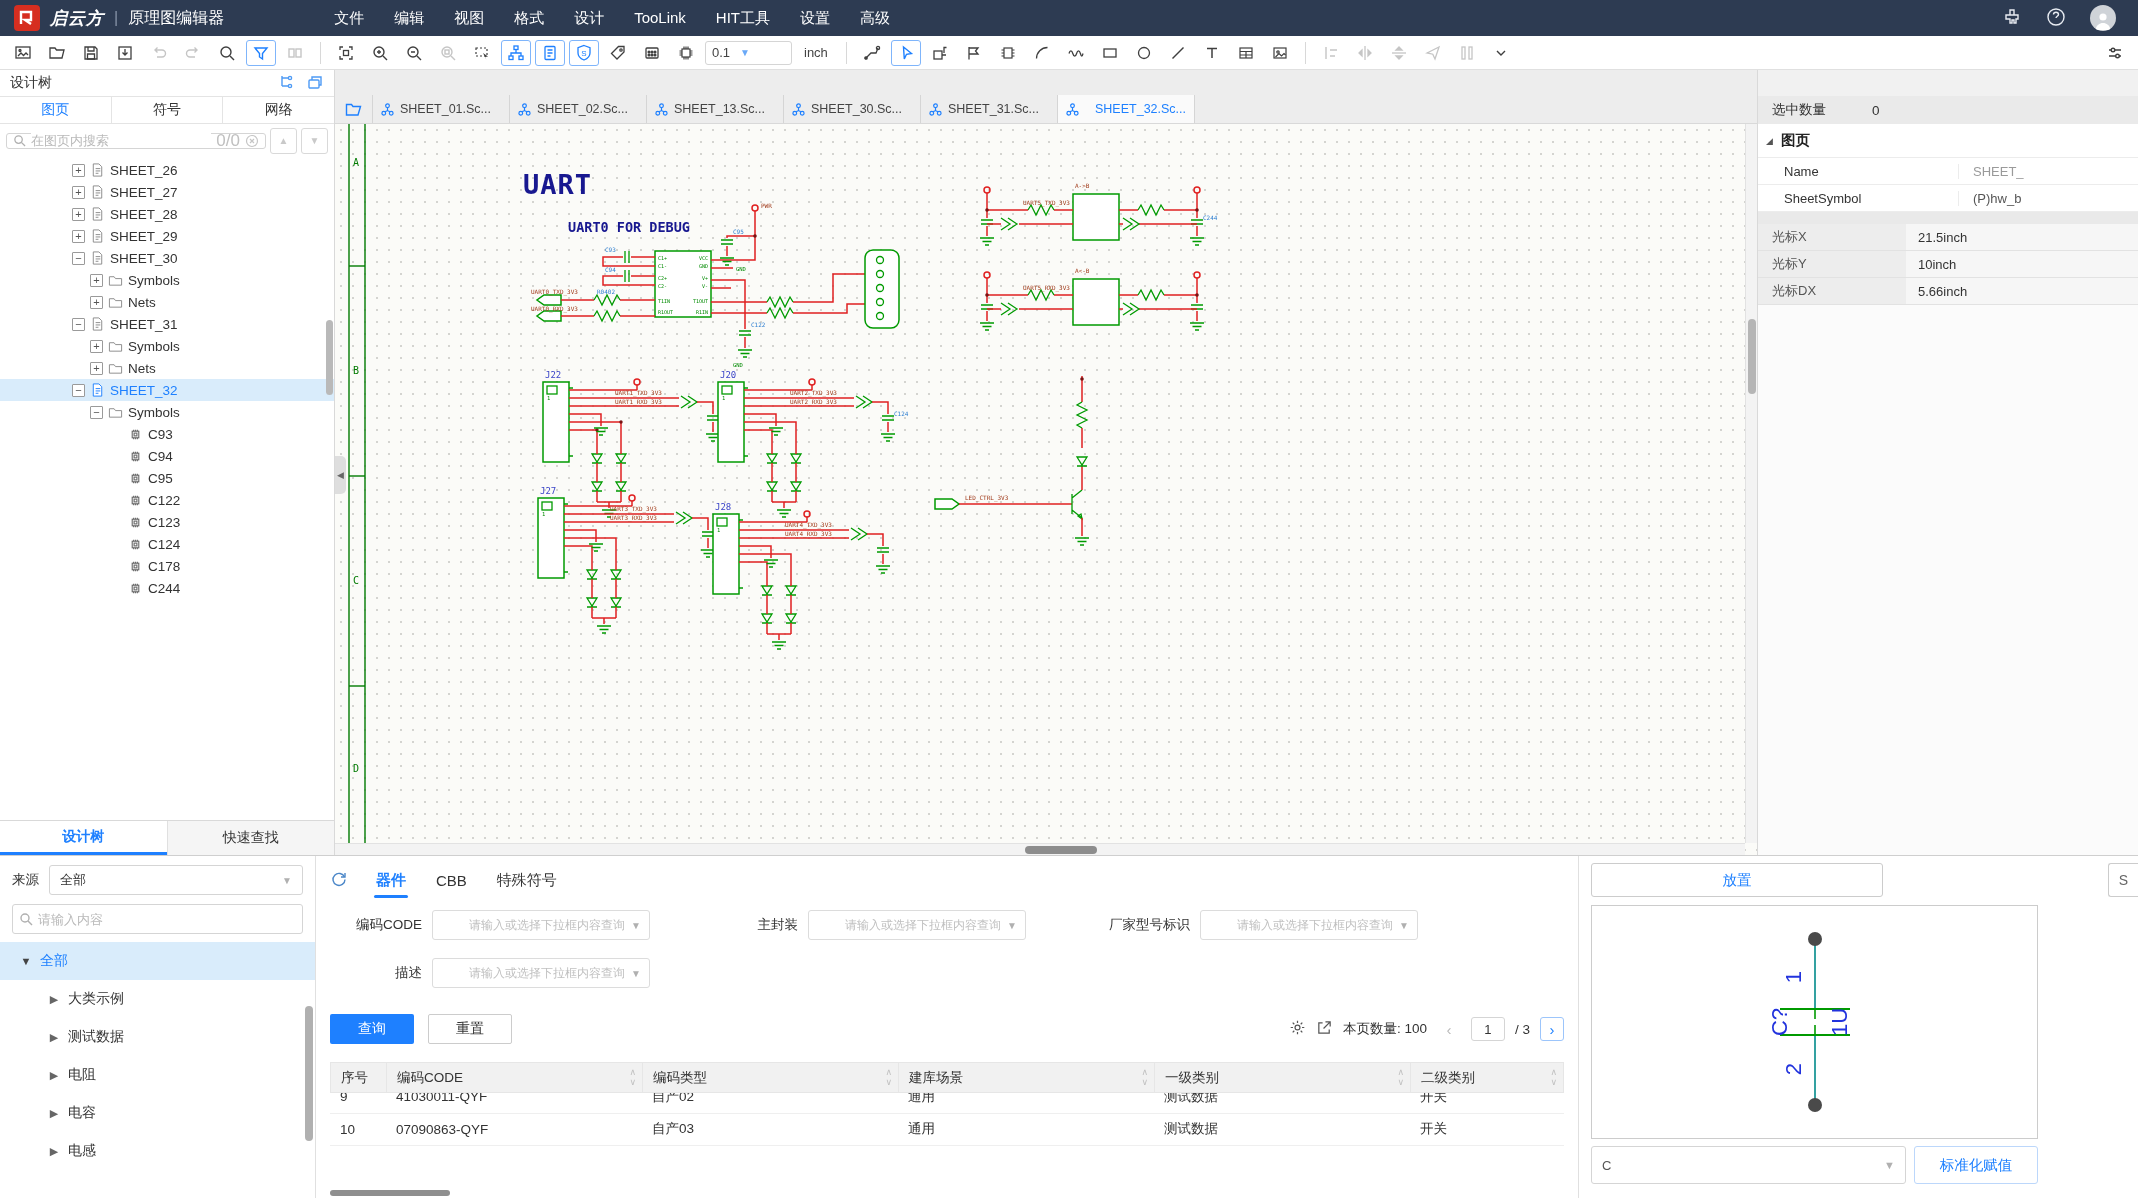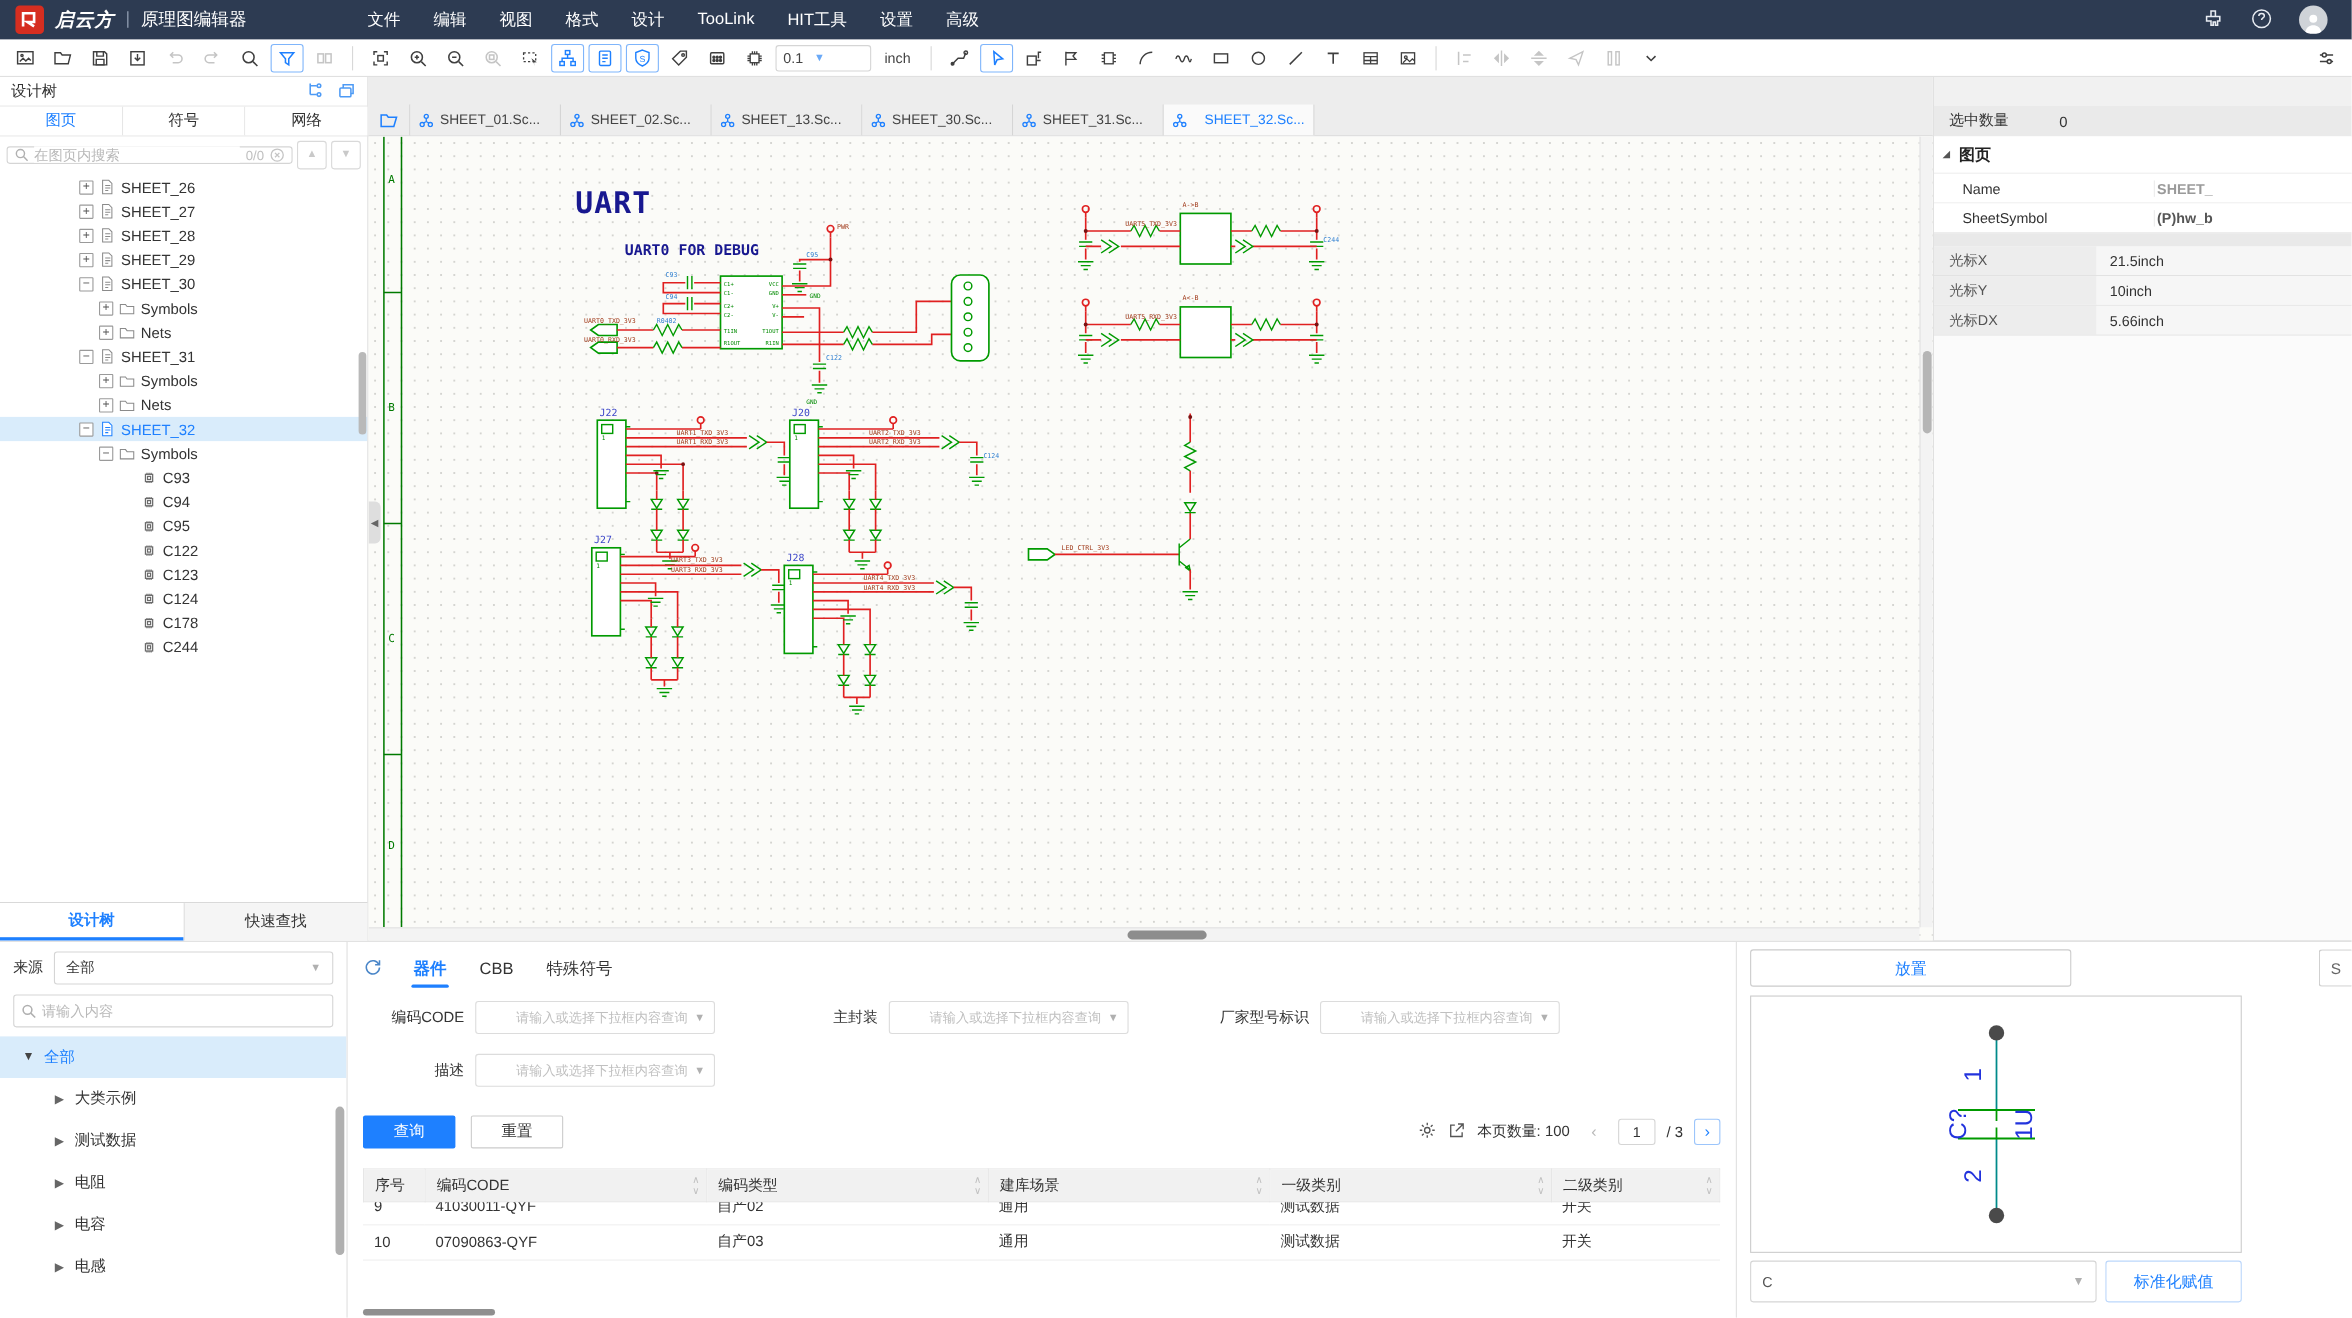--- a/index.html
+++ b/index.html
@@ -40,21 +40,21 @@
   .lp-title { font-size:14px; color:#333; }
   .lp-head-icons { margin-left:auto; display:flex; gap:10px; color:#4d9af5; }
   .lp-tabs { height:27px; display:flex; border-bottom:1px solid #e4e4e4; }
   .lp-tab { flex:1; display:flex; align-items:center; justify-content:center; font-size:14px; color:#333; border-right:1px solid #e4e4e4; cursor:pointer; background:#fff; }
   .lp-tab:last-child { border-right:none; }
   .lp-tab.on { color:#1e80ff; }
   .lp-search { height:33px; display:flex; align-items:center; padding:3px 6px; gap:4px; }
   .sbox { flex:1; height:16px; border:1px solid #d5d5d5; border-radius:3px; display:flex; align-items:center; padding:0 6px; gap:5px; color:#b5b5b5; }
   .sbox input { border:none; outline:none; flex:1; font-size:13px; color:#333; min-width:0; }
   .sbox input::placeholder { color:#b9b9b9; }
-  .scount { color:#c0c0c0; font-size:12px; }
+  .scount { color:#c0c0c0; font-size:17px; }
   .navbtn { width:27px; height:26px; border:1px solid #d9d9d9; border-radius:3px; display:flex; align-items:center; justify-content:center; color:#c9c9c9; font-size:10px; background:#fff; }
   .tree { flex:1; overflow:hidden; padding-top:2px; position:relative; }
   .trow { height:22px; display:flex; align-items:center; gap:5px; font-size:13.5px; color:#333; cursor:pointer; white-space:nowrap; }
   .trow.sel { background:#d9ecfb; color:#1e80ff; }
   .exp { width:13px; height:13px; border:1px solid #9a9a9a; border-radius:1px; font-size:11px; line-height:11px; text-align:center; color:#555; background:#fff; flex:none; }
   .ti { flex:none; }
   .lp-scroll { position:absolute; right:1px; top:250px; width:7px; height:75px; background:#b9b9b9; border-radius:4px; }
   .lp-bottom { height:35px; display:flex; border-top:1px solid #d9d9d9; flex:none; }
   .lpb-tab { flex:1; display:flex; align-items:center; justify-content:center; font-size:14px; cursor:pointer; }
   .lpb-tab.on { color:#1e80ff; font-weight:bold; border-bottom:3px solid #1e80ff; background:#fff; }
@@ -78,21 +78,21 @@
   .collapse-handle { position:absolute; left:0; top:332px; width:11px; height:38px; background:#dedede; border-radius:0 5px 5px 0; color:#666; font-size:9px; display:flex; align-items:center; justify-content:center; cursor:pointer; }
 
   
   .rpanel { width:381px; border-left:1px solid #d9d9d9; background:#fbfbfb; display:flex; flex-direction:column; overflow:hidden; }
   .rp-strip { height:26px; background:#f1f1f1; flex:none; }
   .rp-selrow { height:28px; background:#eaeaea; display:flex; align-items:center; gap:46px; padding:0 14px; font-size:13.5px; color:#333; flex:none; }
   .rp-sec { height:34px; display:flex; align-items:center; gap:8px; padding:0 8px; font-size:14.5px; font-weight:bold; color:#222; background:#fff; border-bottom:1px solid #ececec; }
   .rp-sec .tri { font-size:9px; color:#555; }
   .prow { height:27px; display:flex; align-items:center; border-bottom:1px solid #ececec; background:#fff; }
   .prow .pl { width:200px; padding-left:26px; color:#333; flex:none; }
-  .prow .pv { flex:1; color:#9a9a9a; border-left:1px solid #ececec; padding-left:2px; white-space:nowrap; overflow:hidden;font-weight:bold; }
+  .prow .pv { flex:1; color:#9a9a9a; border-left:1px solid #ececec; padding-left:14px; white-space:nowrap; overflow:hidden; }
   .prow .pv.dk { color:#555; }
   .rp-gap { height:12px; background:#e9e9e9; }
   .crow { height:27px; display:flex; border-bottom:1px solid #e2e2e2; }
   .crow .cl { width:148px; background:#ededed; display:flex; align-items:center; padding-left:14px; color:#555; flex:none; }
   .crow .cv { flex:1; background:#f6f6f6; display:flex; align-items:center; padding-left:12px; color:#333; }
 
   
   .bottom { height:343px; border-top:1px solid #cfcfcf; display:flex; flex:none; background:#fff; }
   .bcol1 { width:316px; border-right:1px solid #e0e0e0; display:flex; flex-direction:column; position:relative; }
   .bc1-head { height:48px; display:flex; align-items:center; gap:10px; padding:0 12px; flex:none; }

